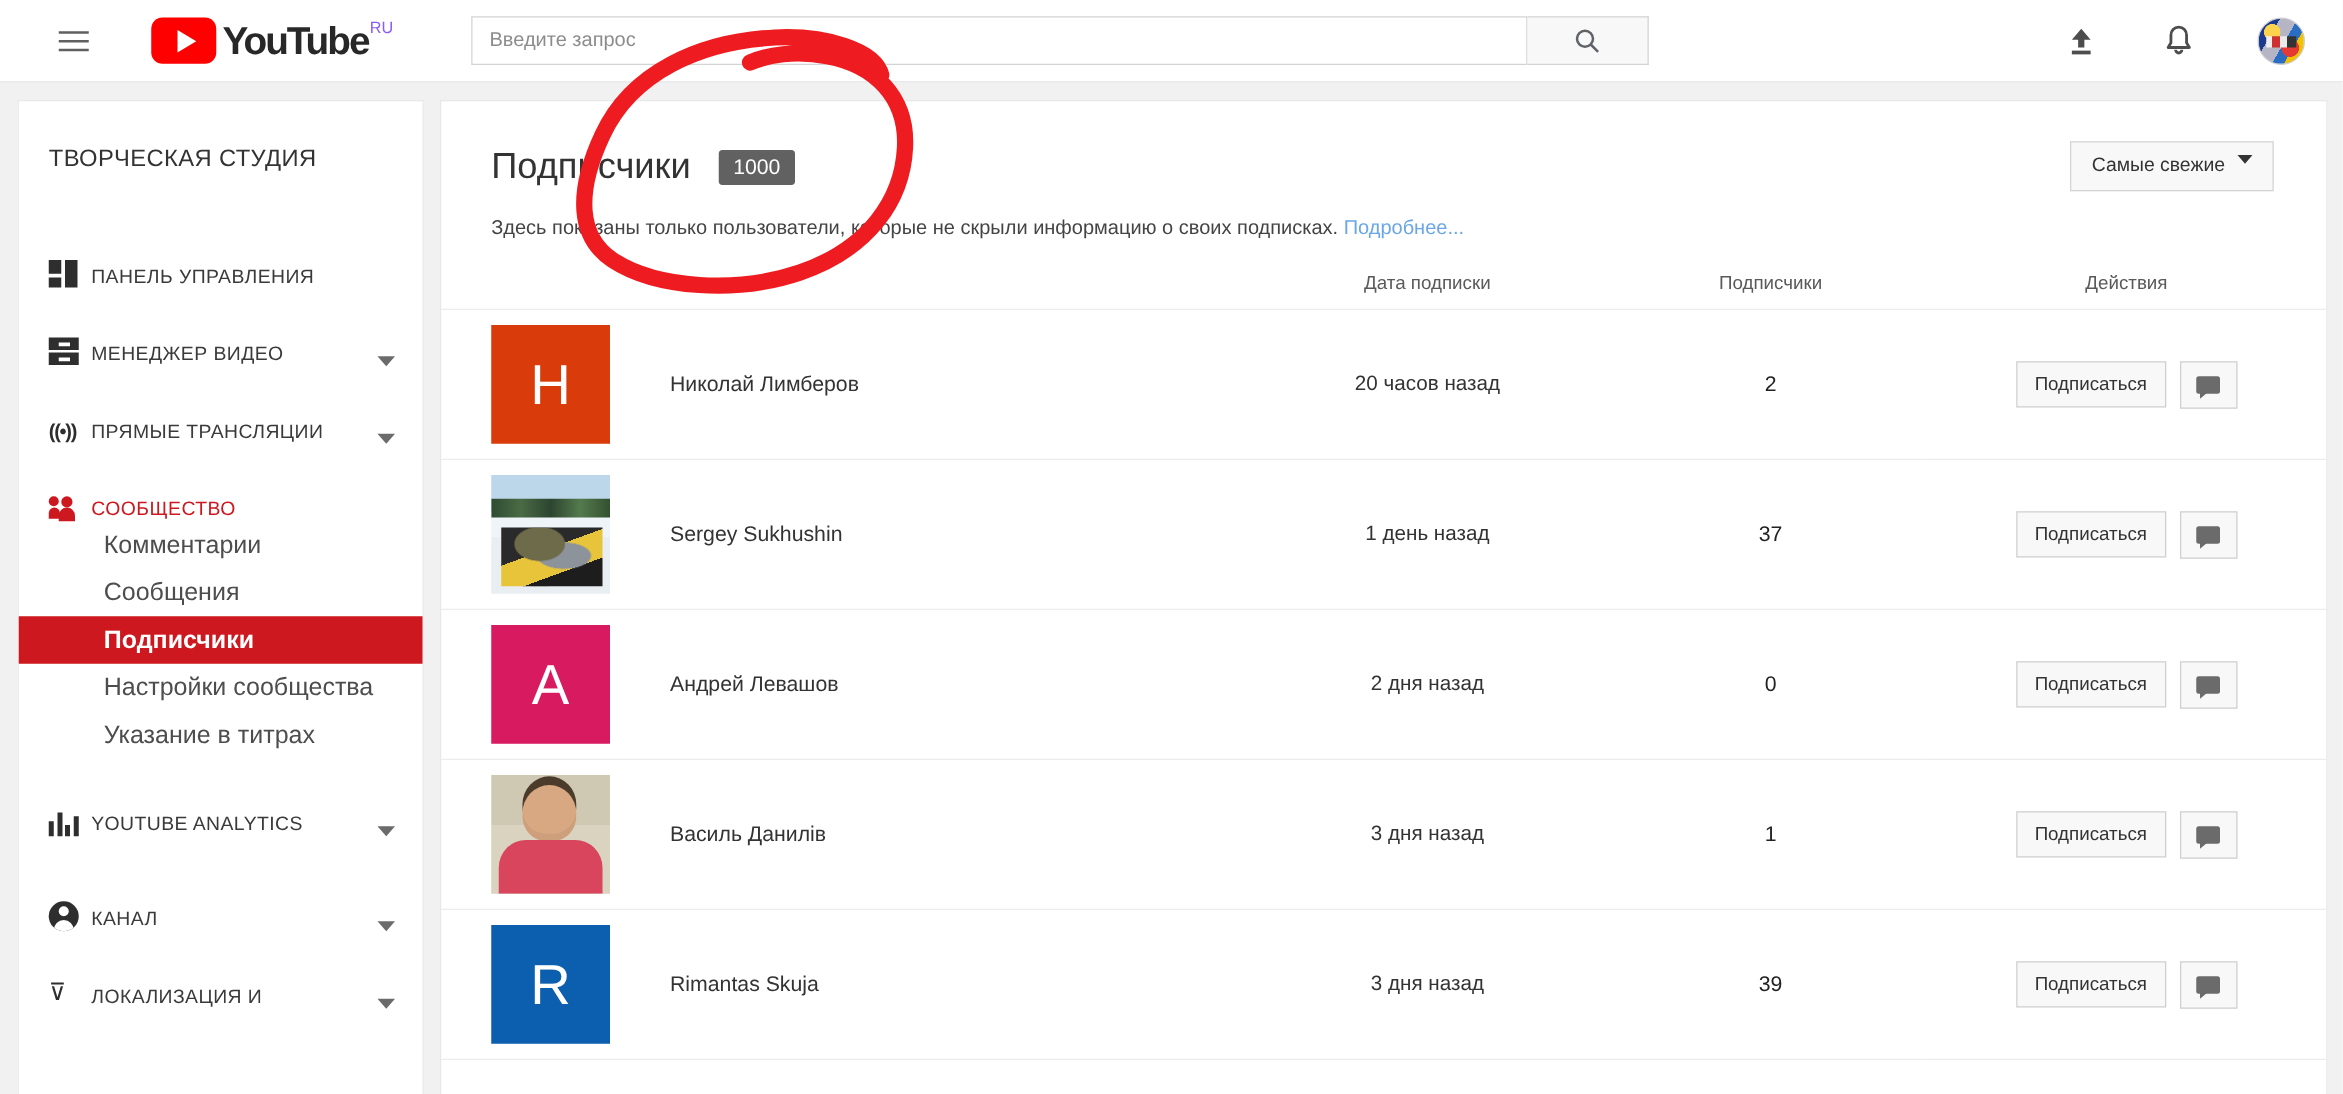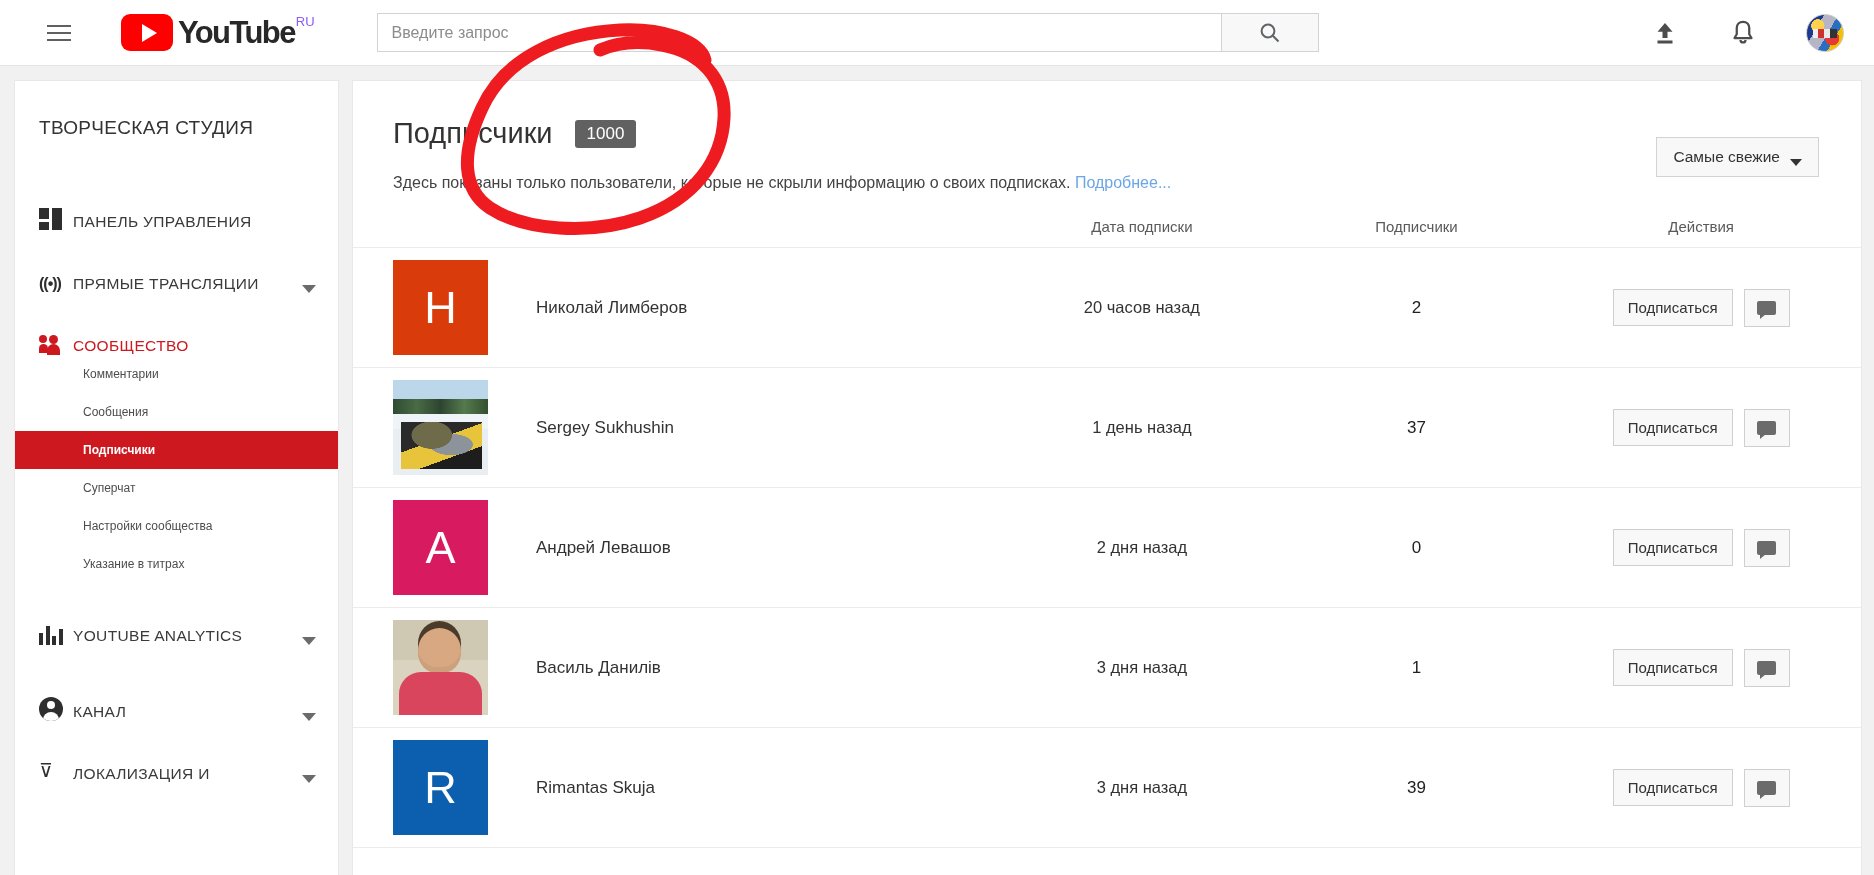--- a/index.html
+++ b/index.html
@@ -114,21 +114,21 @@
   }
   .nav-item.active-parent .nav-lbl { color: #cc181e; }
   .chev {
     width: 0; height: 0; flex: 0 0 auto;
     border-left: 7px solid transparent; border-right: 7px solid transparent;
     border-top: 8px solid #6b6b6b;
     margin-right: 8px;
   }
   .sub-item {
     display: flex; align-items: center; height: 38px;
-    padding-left: 68px; font-size: 12px; color: #4d4d4d;
+    padding-left: 68px; font-size: 20px; color: #4d4d4d;
     cursor: pointer;
   }
   .sub-item.selected { background: #cc181e; color: #ffffff; font-weight: bold; }
 
   
   .ic-dash { width: 24px; height: 24px; position: relative; }
   .ic-dash i { position: absolute; background: #2e2e2e; display: block; }
   .ic-dash i:nth-child(1){ left:0; top:1px; width:10px; height:11px; }
   .ic-dash i:nth-child(2){ left:0; top:15px; width:10px; height:8px; }
   .ic-dash i:nth-child(3){ left:13px; top:1px; width:10px; height:22px; }
@@ -174,23 +174,22 @@
     margin-left: 22px;
     background: #616161; color: #fff;
     font-size: 17px; border-radius: 3px;
     padding: 5px 12px 6px; line-height: 1;
   }
   .sort-btn {
     position: absolute; right: 42px; top: 32px;
     background: #f8f8f8; border: 1px solid #d3d3d3;
     font-size: 15.5px; color: #333;
     padding: 10px 16px; cursor: pointer;
-    display: flex; align-items: flex-end; gap: 10px;
+    display: flex; align-items: flex-start; gap: 10px;
     font-family: "Liberation Sans", sans-serif;
-    margin-top: 24px;
   }
   .sort-caret {
     width: 0; height: 0;
     border-left: 6px solid transparent; border-right: 6px solid transparent;
     border-top: 7px solid #333;
   }
   .page-sub {
     padding: 24px 0 0 40px; font-size: 16px; color: #444;
   }
   .page-sub a { color: #6aa6e8; text-decoration: none; cursor: pointer; }
@@ -317,20 +316,34 @@
     <span class="nav-ic">
       <span class="ic-dash">
           <i></i>
           <i></i>
           <i></i>
         </span>
     </span>
     <span class="nav-lbl">ПАНЕЛЬ УПРАВЛЕНИЯ</span>
   </div>
 
+  <div class="nav-item">
+    <span class="nav-ic">
+      <span class="ic-vid">
+          <i>
+            <b></b>
+          </i>
+          <i>
+            <b></b>
+          </i>
+        </span>
+    </span>
+    <span class="nav-lbl">МЕНЕДЖЕР ВИДЕО</span>
+    <span class="chev"></span>
+  </div>
 
   <div class="nav-item">
     <span class="nav-ic">
       <span class="ic-live">((•))</span>
     </span>
     <span class="nav-lbl">ПРЯМЫЕ ТРАНСЛЯЦИИ</span>
     <span class="chev"></span>
   </div>
 
   <div class="nav-item active-parent">
@@ -346,23 +359,20 @@
   </div>
 
   <div class="sub-item">
     <span>Комментарии</span>
   </div>
   <div class="sub-item">
     <span>Сообщения</span>
   </div>
   <div class="sub-item selected">
     <span>Подписчики</span>
-  </div>
-  <div class="sub-item">
-    <span>Суперчат</span>
   </div>
   <div class="sub-item">
     <span>Настройки сообщества</span>
   </div>
   <div class="sub-item">
     <span>Указание в титрах</span>
   </div>
 
   <div class="nav-item">
     <span class="nav-ic">

